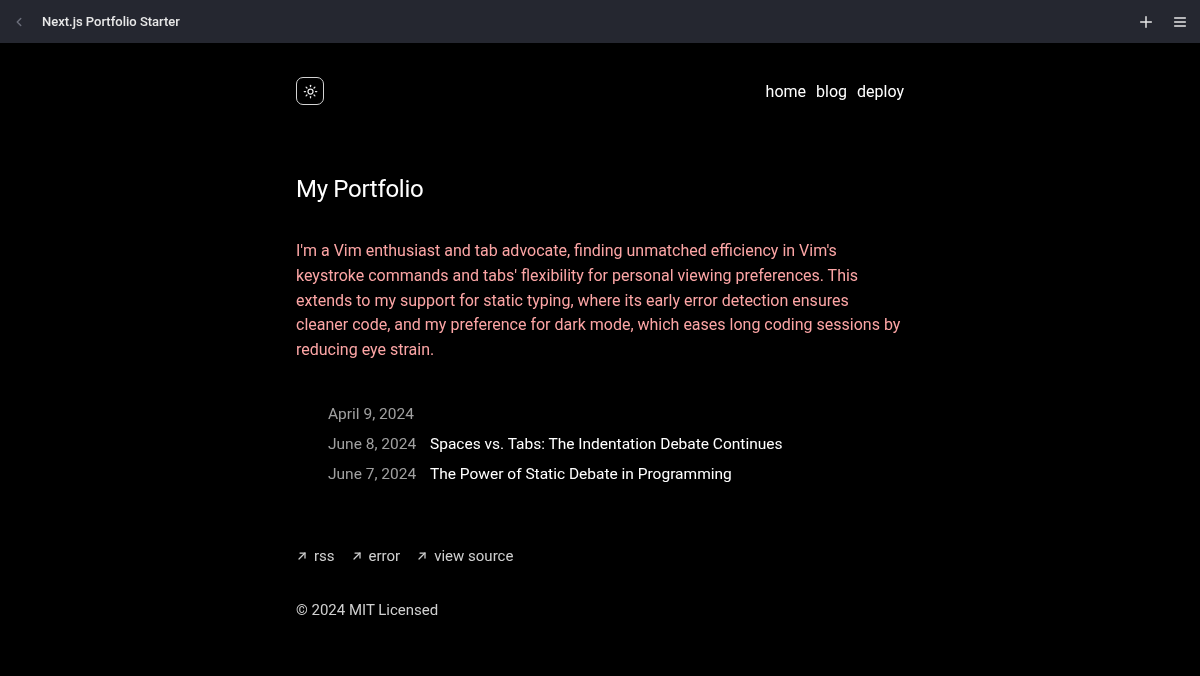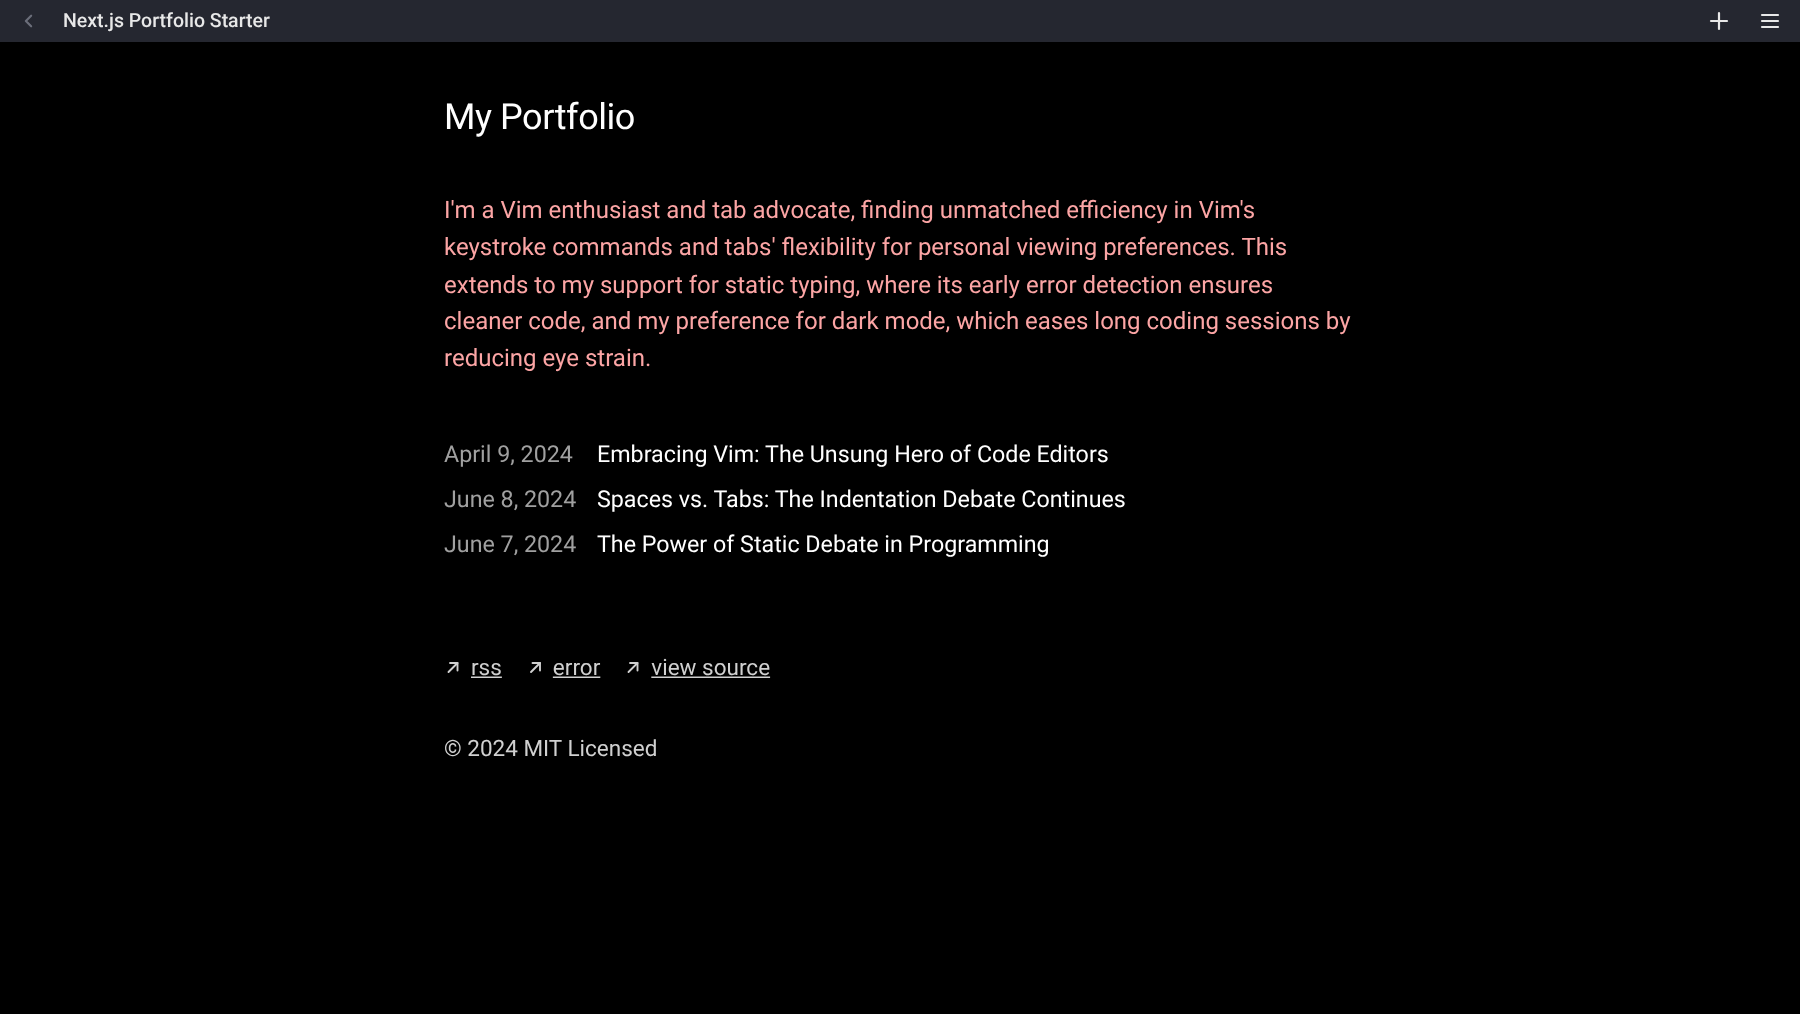--- a/index.html
+++ b/index.html
@@ -9,21 +9,21 @@
     }
     body {
       background: #000;
       color: #fff;
       font-family: -apple-system, BlinkMacSystemFont, "Segoe UI", Roboto, Helvetica, Arial, sans-serif;
       width: 1200px;
       height: 676px;
       overflow: hidden;
     }
     .topbar {
-      height: 28px;
+      height: 43px;
       background: #252730;
       display: flex;
       align-items: center;
       justify-content: space-between;
       padding: 0 12px;
     }
     .topbar-left {
       display: flex;
       align-items: center;
       gap: 16px;
@@ -96,20 +96,21 @@
     }
     .posts {
       margin-top: 36px;
     }
     .post-row {
       display: flex;
       gap: 12px;
       padding: 6px 0;
       cursor: pointer;
       align-items: flex-end;
+      margin-left: 32px;
     }
     .post-date {
       color: #a0a0a0;
       font-size: 15.5px;
       min-width: 90px;
     }
     .post-title {
       color: #fff;
       font-size: 15.5px;
     }
@@ -118,21 +119,20 @@
       display: flex;
       gap: 16px;
     }
     .footer-link {
       display: flex;
       align-items: center;
       gap: 6px;
       color: #d0d0d0;
       font-size: 15px;
       cursor: pointer;
-      text-decoration: underline;
     }
     .footer-link svg {
       flex-shrink: 0;
     }
     .license {
       margin-top: 36px;
       color: #d0d0d0;
       font-size: 15px;
     }
   </style>
@@ -160,29 +160,48 @@
           <line x1="4" y1="6" x2="20" y2="6"></line>
           <line x1="4" y1="12" x2="20" y2="12"></line>
           <line x1="4" y1="18" x2="20" y2="18"></line>
         </svg>
     </div>
   </div>
 </div>
 
 <div class="content-wrapper">
 
+  <div class="site-nav">
+    <div class="theme-toggle">
+      <svg width="15" height="15" viewBox="0 0 24 24" fill="none" stroke="currentColor" stroke-width="2" stroke-linecap="round">
+          <circle cx="12" cy="12" r="4"></circle>
+          <line x1="12" y1="2" x2="12" y2="4"></line>
+          <line x1="12" y1="20" x2="12" y2="22"></line>
+          <line x1="4.93" y1="4.93" x2="6.34" y2="6.34"></line>
+          <line x1="17.66" y1="17.66" x2="19.07" y2="19.07"></line>
+          <line x1="2" y1="12" x2="4" y2="12"></line>
+          <line x1="20" y1="12" x2="22" y2="12"></line>
+          <line x1="4.93" y1="19.07" x2="6.34" y2="17.66"></line>
+          <line x1="17.66" y1="6.34" x2="19.07" y2="4.93"></line>
+        </svg>
+    </div>
+    <div class="nav-links">
+      <span class="nav-link">home</span>
+      <span class="nav-link">blog</span>
+      <span class="nav-link">deploy</span>
+    </div>
+  </div>
 
   <h1 class="page-title">My Portfolio</h1>
 
   <p class="intro">I'm a Vim enthusiast and tab advocate, finding unmatched efficiency in Vim's keystroke commands and tabs' flexibility for personal viewing preferences. This extends to my support for static typing, where its early error detection ensures cleaner code, and my preference for dark mode, which eases long coding sessions by reducing eye strain.</p>
 
   <div class="posts">
     <div class="post-row">
       <span class="post-date">April 9, 2024</span>
-      <span class="post-title">Embracing Vim: The Unsung Hero of Code Editors</span>
     </div>
     <div class="post-row">
       <span class="post-date">June 8, 2024</span>
       <span class="post-title">Spaces vs. Tabs: The Indentation Debate Continues</span>
     </div>
     <div class="post-row">
       <span class="post-date">June 7, 2024</span>
       <span class="post-title">The Power of Static Debate in Programming</span>
     </div>
   </div>

